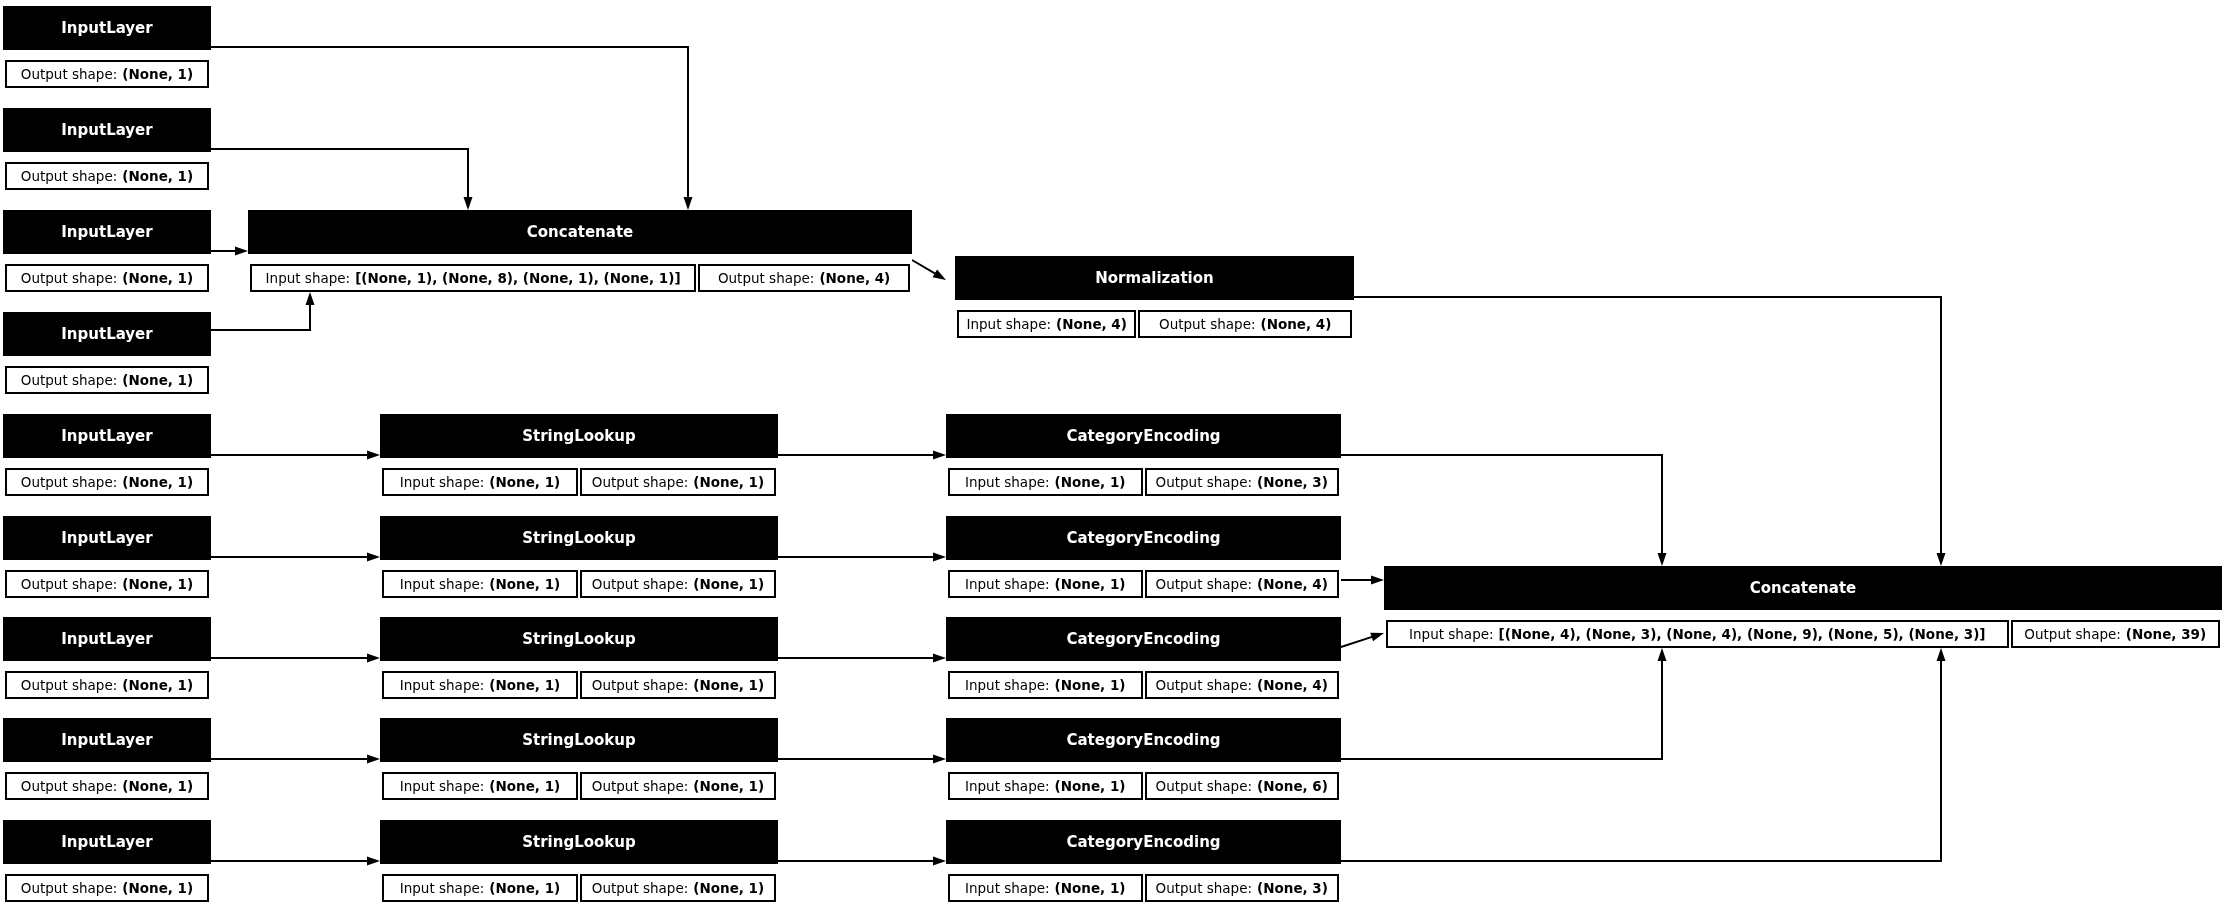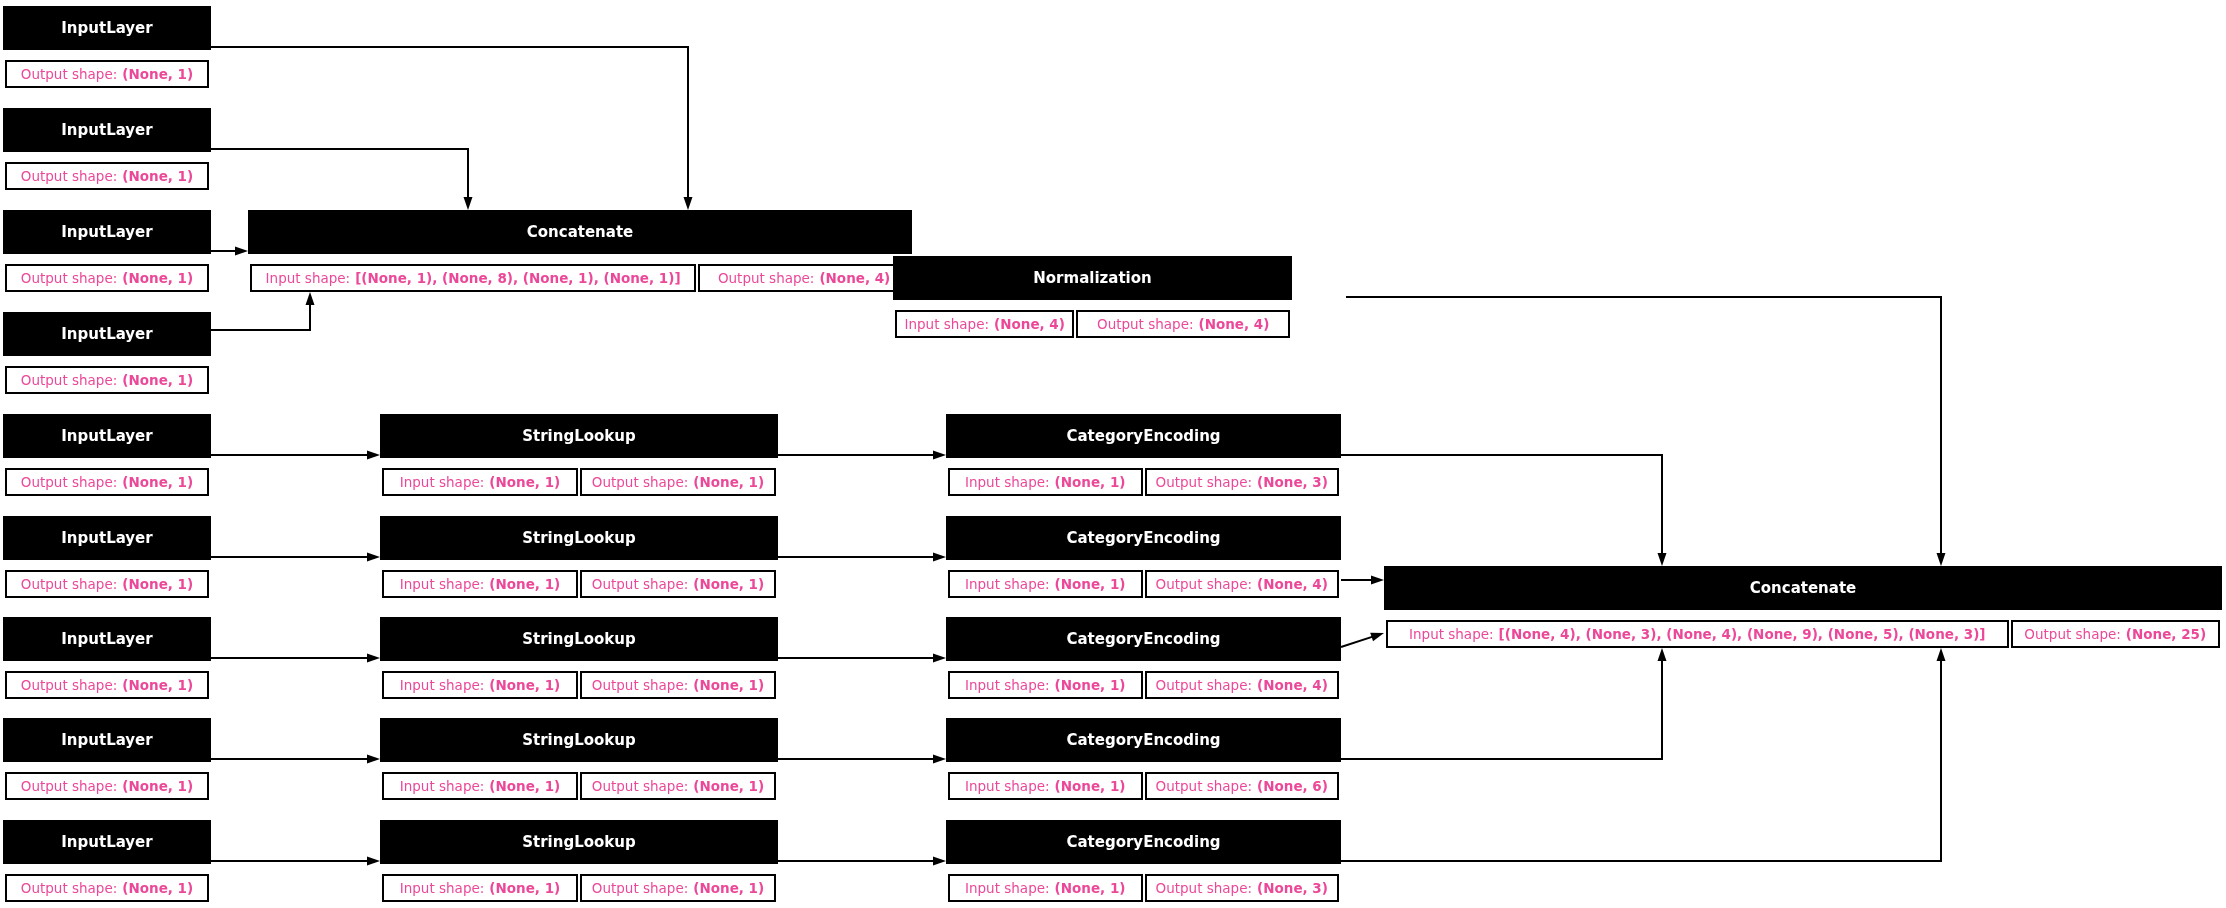--- a/index.html
+++ b/index.html
@@ -55,21 +55,21 @@
   }
   .cell {
     box-sizing: border-box;
     background: #ffffff;
     border: 2px solid #000000;
     display: flex;
     align-items: center;
     justify-content: center;
     white-space: nowrap;
     font-size: 13.5px;
-    color: #ec4899;
+    color: #000000;
     overflow: visible;
     margin-top: 8px;
   }
   .pfx { font-weight: 400; margin-right: 5px; }
   .val { font-weight: 700; }
 </style>
 </head>
 <body>
 
 <div class="canvas">
@@ -202,21 +202,21 @@
           <div class="cell" style="flex: 449 449 0px;">
             <span class="pfx">Input shape:</span>
             <span class="val">[(None, 1), (None, 8), (None, 1), (None, 1)]</span>
           </div>
           <div class="cell" style="flex: 211 211 0px;">
             <span class="pfx">Output shape:</span>
             <span class="val">(None, 4)</span>
           </div>
         </div>
       </div>
-      <div class="node" style="left: 893px; top: 256px; width: 399px; height: 82px;">
+      <div class="node" style="left: 955px; top: 256px; width: 399px; height: 82px;">
         <div class="hdr">Normalization</div>
         <div class="cells">
           <div class="cell" style="flex: 180 180 0px;">
             <span class="pfx">Input shape:</span>
             <span class="val">(None, 4)</span>
           </div>
           <div class="cell" style="flex: 215 215 0px;">
             <span class="pfx">Output shape:</span>
             <span class="val">(None, 4)</span>
           </div>
@@ -399,18 +399,18 @@
       </div>
       <div class="node" style="left: 1384px; top: 566px; width: 838px; height: 82px;">
         <div class="hdr">Concatenate</div>
         <div class="cells">
           <div class="cell" style="flex: 626 626 0px;">
             <span class="pfx">Input shape:</span>
             <span class="val">[(None, 4), (None, 3), (None, 4), (None, 9), (None, 5), (None, 3)]</span>
           </div>
           <div class="cell" style="flex: 208 208 0px;">
             <span class="pfx">Output shape:</span>
-            <span class="val">(None, 25)</span>
+            <span class="val">(None, 39)</span>
           </div>
         </div>
       </div>
     </div>
 </div>
 
 </body></html>

